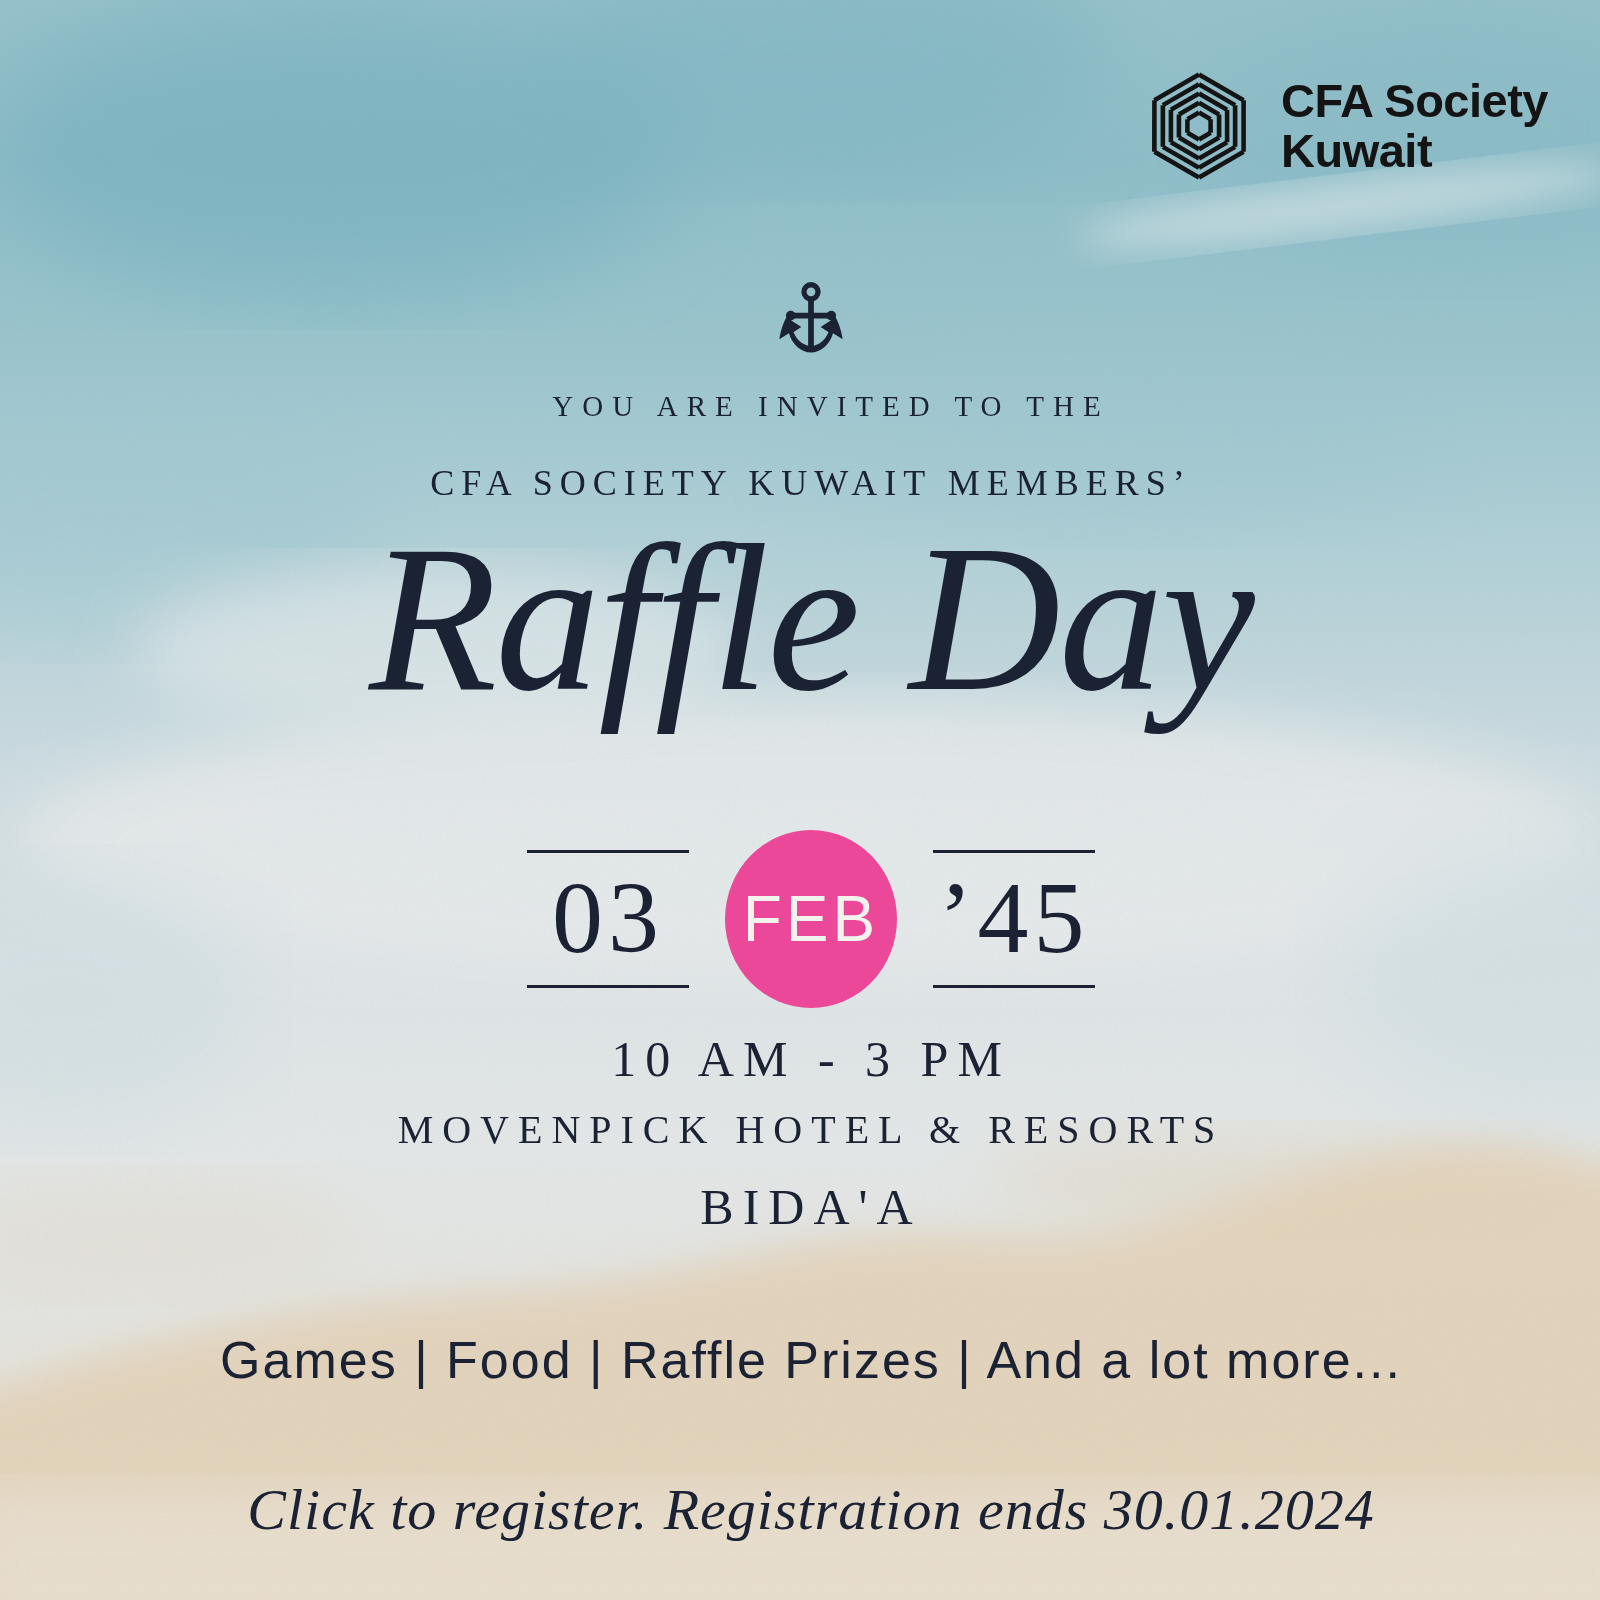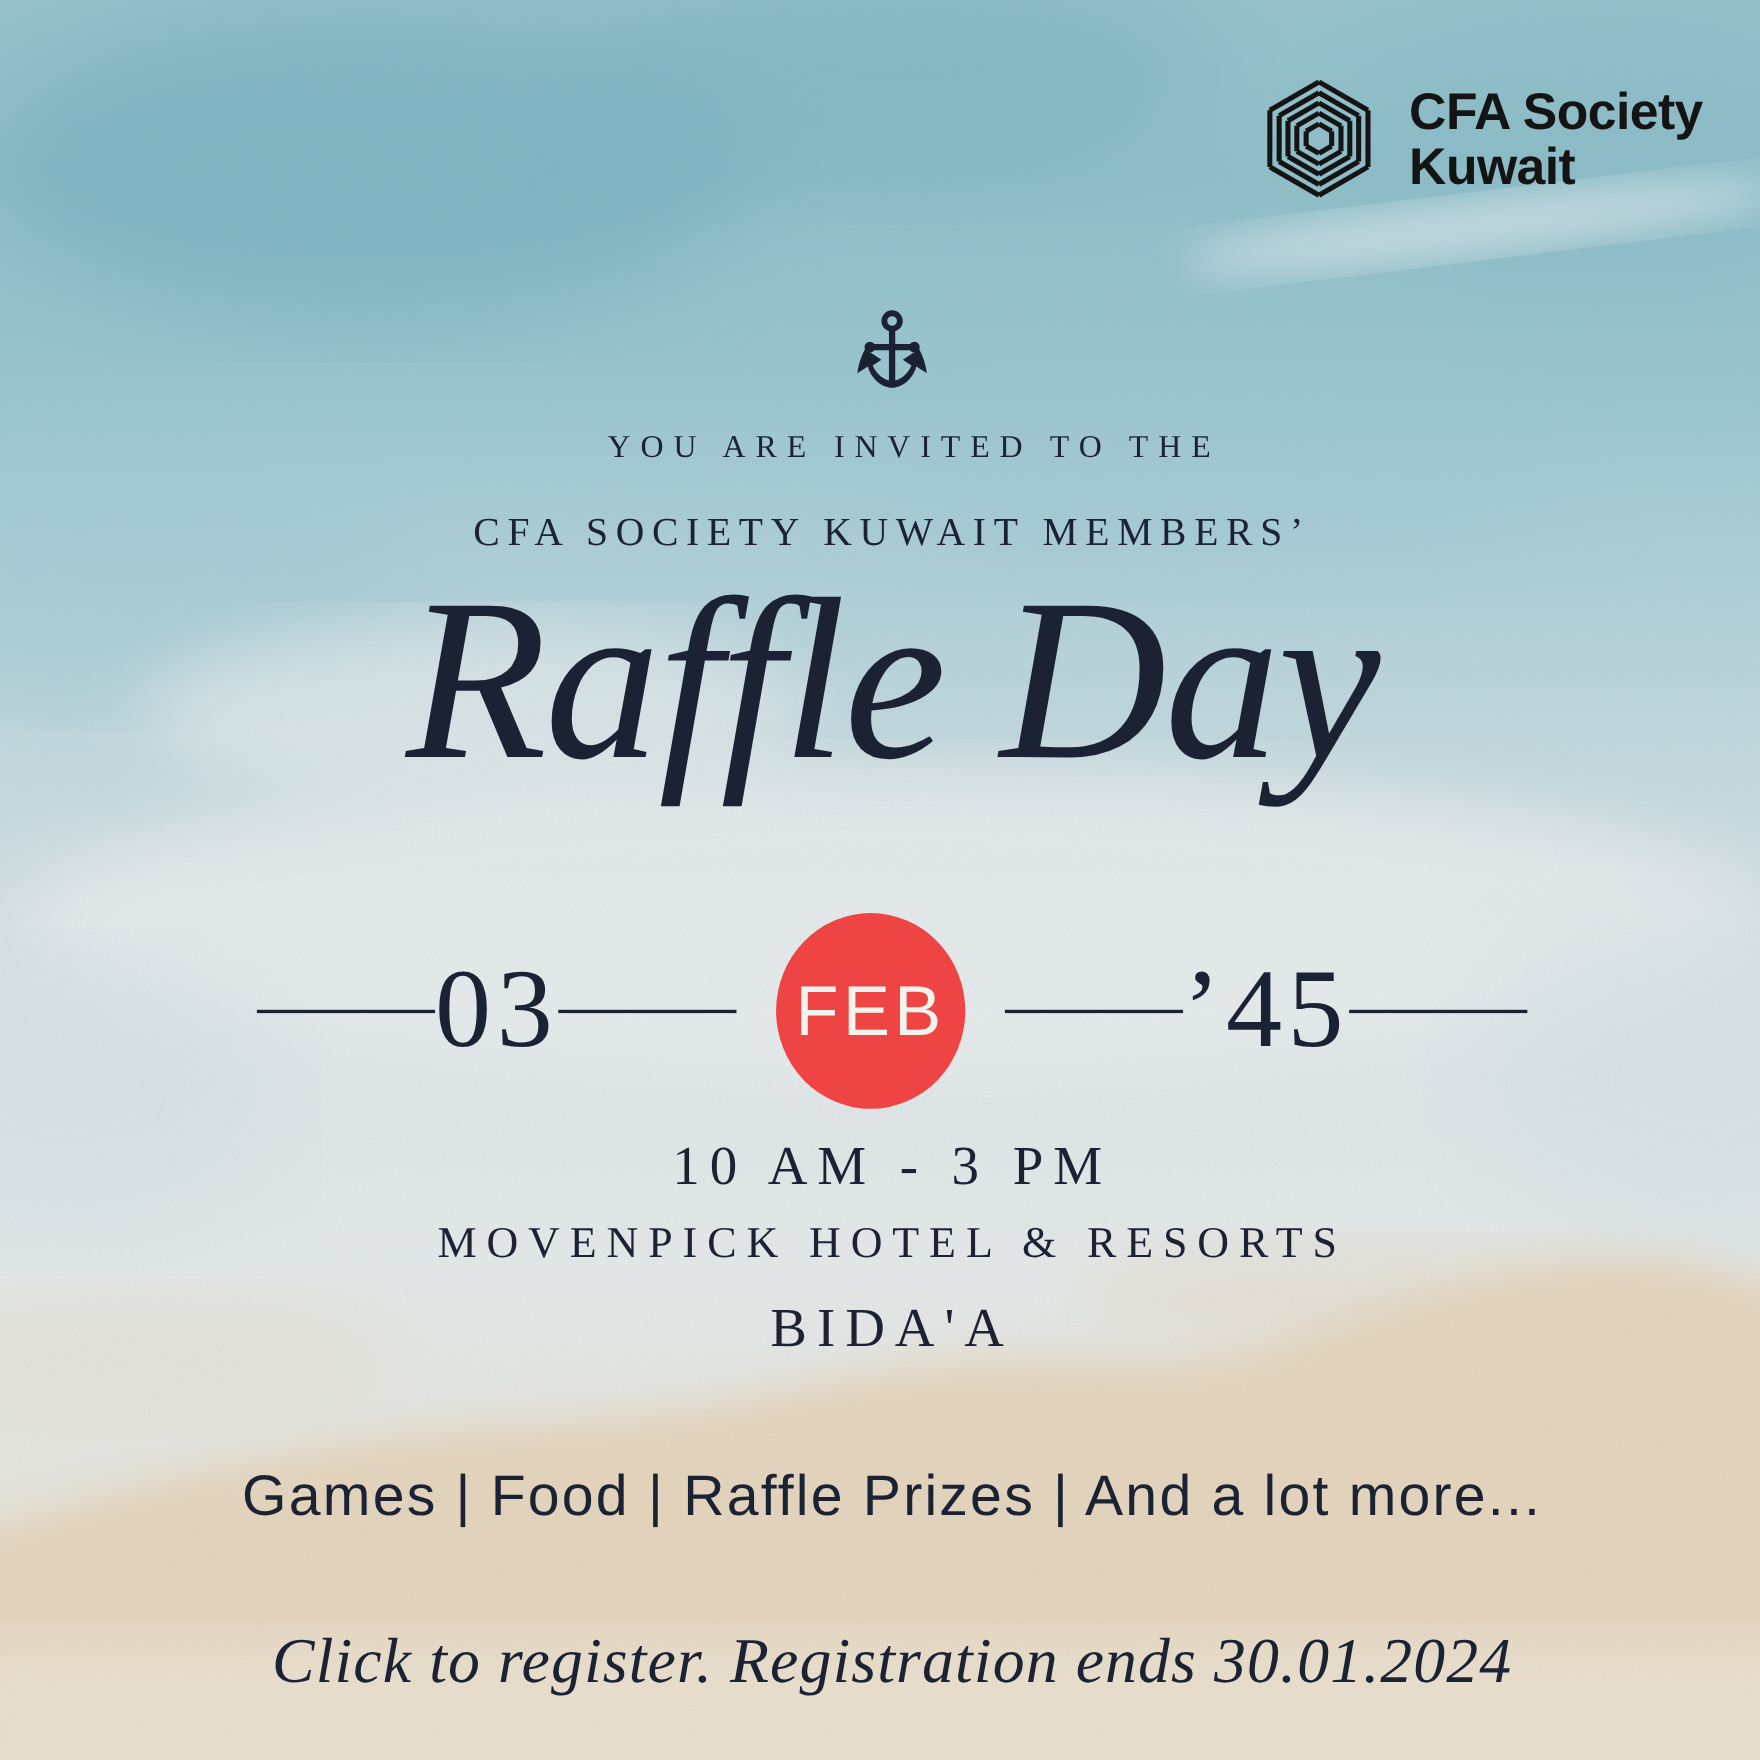--- a/index.html
+++ b/index.html
@@ -32,26 +32,26 @@
     top:498px;font-size:210px;line-height:1.15;
     font-style:italic;font-family:"Liberation Serif", serif;
     letter-spacing:-2px;
   }
 
   
   .date-row{
     position:absolute;top:830px;left:50%;transform:translateX(-50%);
     display:flex;align-items:center;gap:36px;
   }
-  .date-col{display:flex;flex-direction:row;align-items:center;}
+  .date-col{display:flex;flex-direction:column;align-items:center;}
   .rule{width:162px;height:3px;background:#1b2234;}
   .date-num{font-size:102px;line-height:1.0;letter-spacing:5px;padding:14px 0 16px 0;}
   .month-circle{
     width:172px;height:178px;border-radius:50%;
-    background:#ef4444;color:#f3f3ed;
+    background:#ec4899;color:#f3f3ed;
     display:flex;align-items:center;justify-content:center;
     font-family:"Liberation Sans", sans-serif;
     font-size:64px;letter-spacing:4px;
   }
 
   .time{top:1030px;font-size:50px;letter-spacing:9px;text-align:center;}
   .venue{top:1106px;font-size:40px;letter-spacing:9px;}
   .area{top:1178px;font-size:50px;letter-spacing:9px;}
 
   .features{

